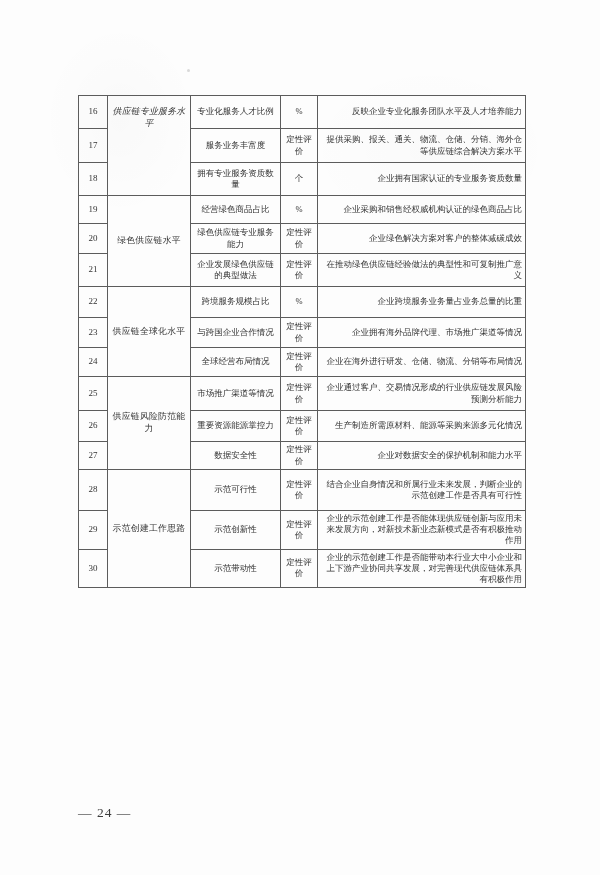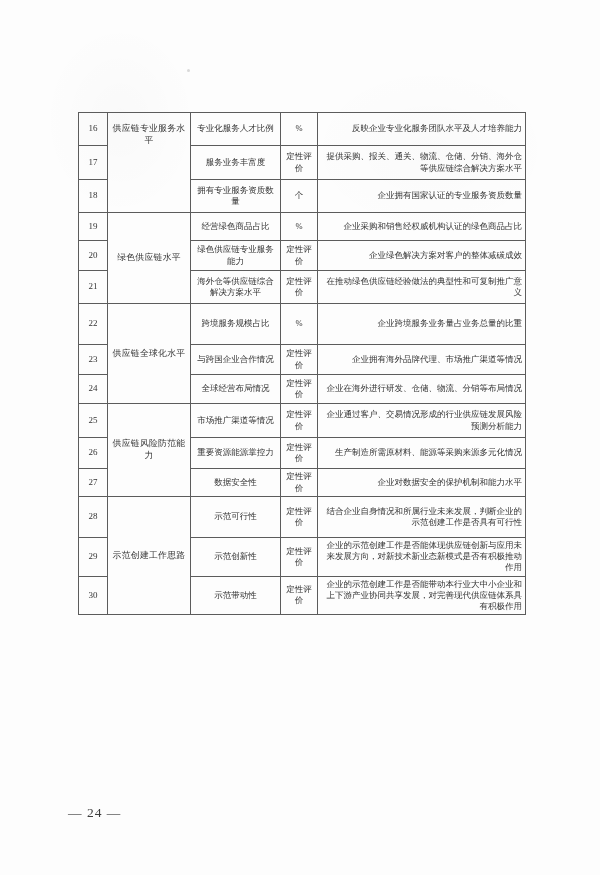--- a/index.html
+++ b/index.html
@@ -13,48 +13,48 @@
   }
   .page{position:absolute;inset:0;}
   
   .smudge1{position:absolute;left:40px;top:20px;width:160px;height:200px;
     background:radial-gradient(ellipse at center,rgba(0,0,0,0.015),rgba(0,0,0,0) 70%);}
   .smudge2{position:absolute;left:300px;top:60px;width:260px;height:180px;
     background:radial-gradient(ellipse at center,rgba(0,0,0,0.012),rgba(0,0,0,0) 70%);}
   .dot{position:absolute;left:187px;top:69px;width:3px;height:3px;background:#d9d9d9;border-radius:50%;}
 
   table.ind{
-    position:absolute;left:78px;top:112px;
+    position:absolute;left:78px;top:95px;
     width:447px;
     border-collapse:collapse;
     table-layout:fixed;
     font-size:8.5px;
     line-height:1.32;
     color:#333;
   }
   table.ind td{
     border:1px solid #5c5c5c;
     padding:2px 3px;
     vertical-align:middle;
     word-break:break-all;
   }
   col.c-no{width:29px;}
   col.c-cat{width:83px;}
   col.c-ind{width:90px;}
   col.c-type{width:37px;}
   col.c-desc{width:208px;}
   td.no{text-align:center;font-size:9px;}
   td.cat{text-align:center;font-size:8.8px;letter-spacing:0.3px;}
-  td.cat.top{vertical-align:top;padding-top:10px;}
+  td.cat.top{vertical-align:top;padding-top:10px;font-style:italic;}
   td.indcell{text-align:center;}
   td.type{text-align:center;}
   td.desc{text-align:right;padding-left:5px;padding-right:4px;}
 
   .pagenum{
-    position:absolute;left:68px;top:805px;
+    position:absolute;left:78px;top:805px;
     font-size:13.5px;color:#3d3d3d;letter-spacing:1px;
     font-family:"Liberation Serif","DejaVu Serif",serif;
   }
 </style>
 </head>
 <body>
 
 <div class="page">
   <div class="smudge1"></div>
   <div class="smudge2"></div>
@@ -97,26 +97,26 @@
         <td class="desc">企业采购和销售经权威机构认证的绿色商品占比</td>
       </tr>
       <tr style="height:30px">
         <td class="no">20</td>
         <td class="indcell">绿色供应链专业服务能力</td>
         <td class="type">定性评价</td>
         <td class="desc">企业绿色解决方案对客户的整体减碳成效</td>
       </tr>
       <tr style="height:33px">
         <td class="no">21</td>
-        <td class="indcell">海外仓等供应链综合解决方案水平</td>
+        <td class="indcell">企业发展绿色供应链的典型做法</td>
         <td class="type">定性评价</td>
         <td class="desc">在推动绿色供应链经验做法的典型性和可复制推广意义</td>
       </tr>
 
-      <tr style="height:41px">
+      <tr style="height:31px">
         <td class="no">22</td>
         <td class="cat" rowspan="3">供应链全球化水平</td>
         <td class="indcell">跨境服务规模占比</td>
         <td class="type">%</td>
         <td class="desc">企业跨境服务业务量占业务总量的比重</td>
       </tr>
       <tr style="height:30px">
         <td class="no">23</td>
         <td class="indcell">与跨国企业合作情况</td>
         <td class="type">定性评价</td>

